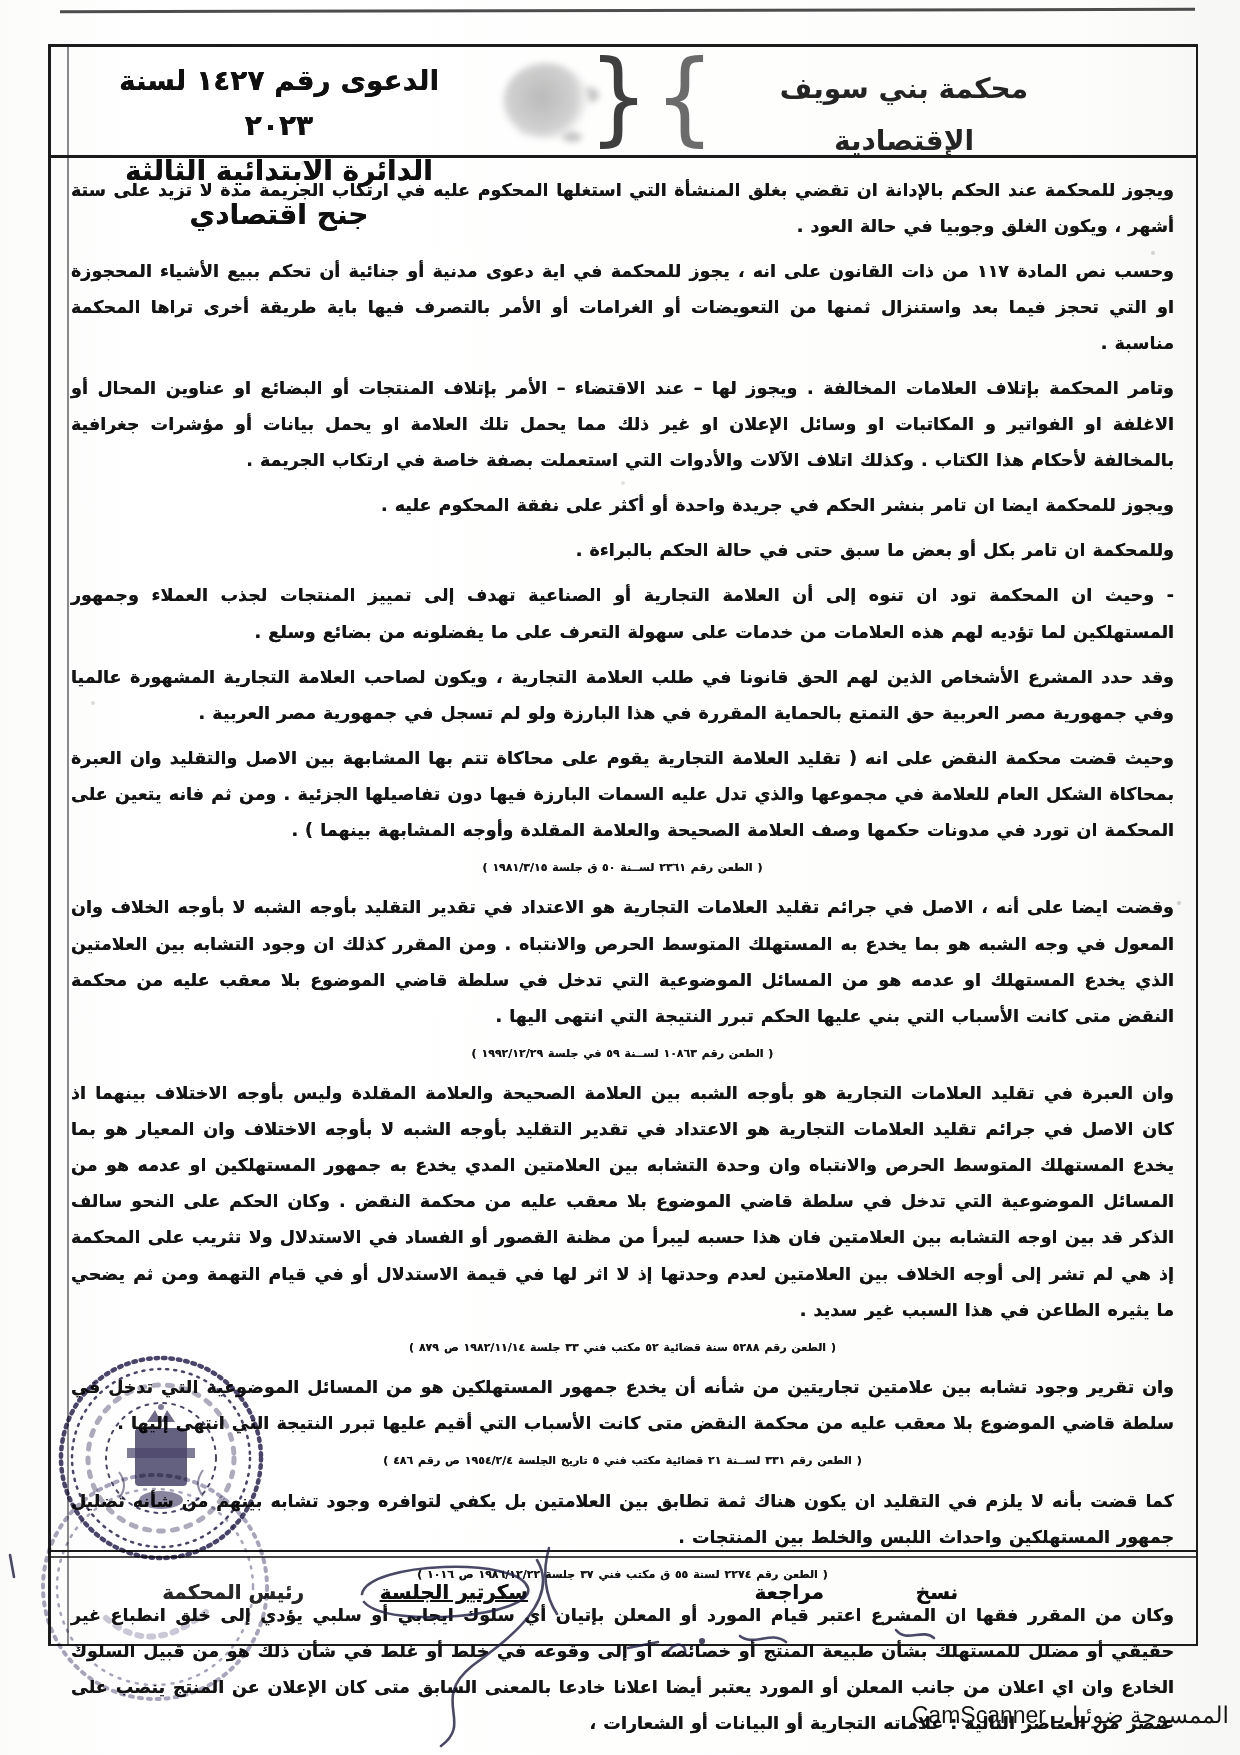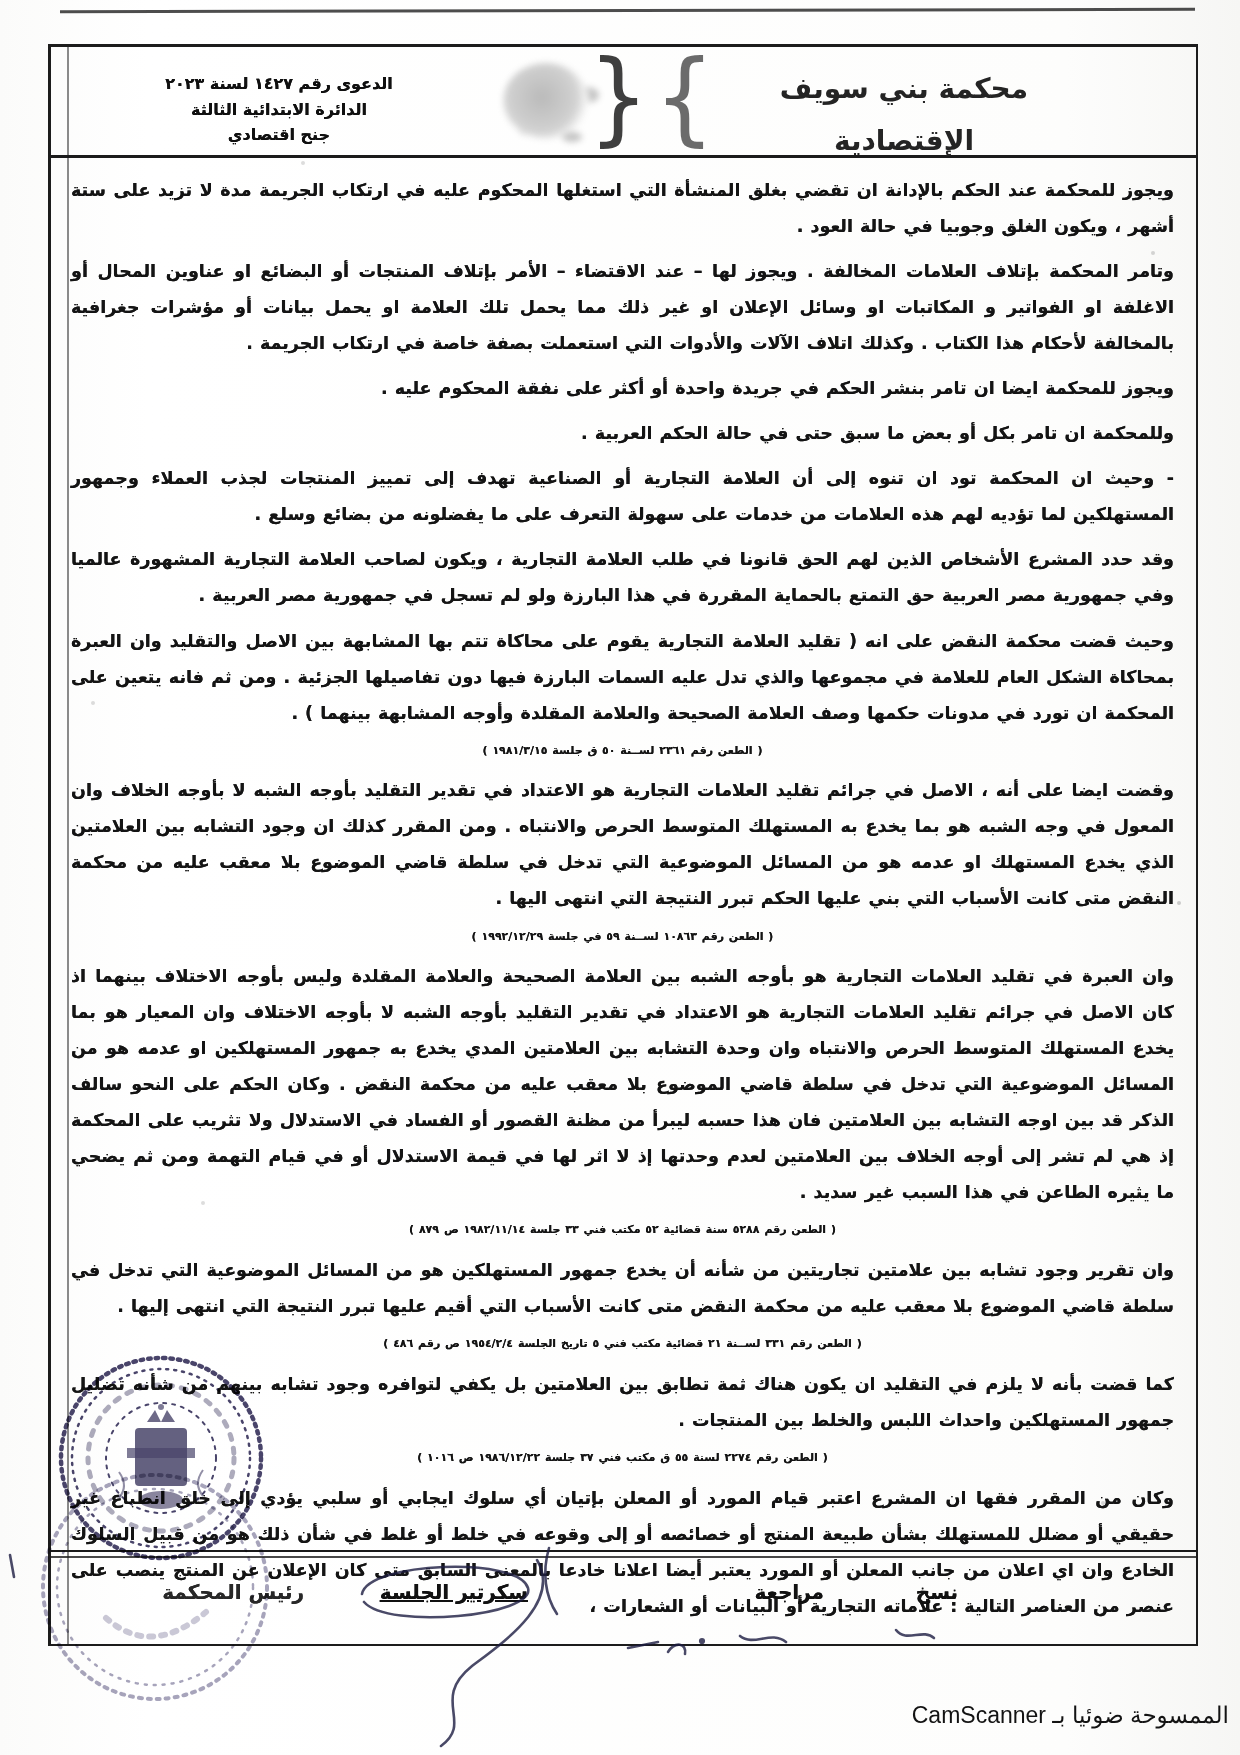--- a/index.html
+++ b/index.html
@@ -31,22 +31,22 @@
     position:relative;height:108px;border-bottom:3px solid #1b1b1b;
   }
   .ministry{
     position:absolute;top:16px;right:112px;width:360px;text-align:center;
     font-weight:700;line-height:1.85;
     filter:blur(.3px);color:#242424;
   }
   .ministry .l1{font-size:19px;letter-spacing:1px;opacity:.8;}
   .ministry .l2{font-size:28px;}
   .casebox{
-    position:absolute;top:24px;left:42px;width:372px;text-align:center;
-    font-weight:700;font-size:16px;line-height:1.6;color:#101010;
+    position:absolute;top:12px;left:42px;width:372px;text-align:center;
+    font-weight:700;font-size:28px;line-height:1.6;color:#101010;
     text-shadow:0 0 .6px #000;
   }
   .brace{
     position:absolute;top:-2px;font-size:96px;font-weight:400;line-height:104px;
     color:#1e1e1e;opacity:.85;transform:scaleY(1.05);
   }
   .brace.open{left:537px;}
   .brace.close{left:603px;opacity:.65;}
   .emblem-smudge{
     position:absolute;left:452px;top:16px;width:86px;height:76px;border-radius:50%;
@@ -120,23 +120,24 @@
 
       <div class="casebox">
         <div>الدعوى رقم ١٤٢٧ لسنة ٢٠٢٣</div>
         <div>الدائرة الابتدائية الثالثة</div>
         <div>جنح اقتصادي</div>
       </div>
     </div>
 
     <div class="doc-body">
         <div class="p-para">ويجوز للمحكمة عند الحكم بالإدانة ان تقضي بغلق المنشأة التي استغلها المحكوم عليه في ارتكاب الجريمة مدة لا تزيد على ستة أشهر ، ويكون الغلق وجوبيا في حالة العود .</div>
+        <div class="p-para">وحسب نص المادة ١١٧ من ذات القانون على انه ، يجوز للمحكمة في اية دعوى مدنية أو جنائية أن تحكم ببيع الأشياء المحجوزة او التي تحجز فيما بعد واستنزال ثمنها من التعويضات أو الغرامات أو الأمر بالتصرف فيها باية طريقة أخرى تراها المحكمة مناسبة .</div>
         <div class="p-para">وتامر المحكمة بإتلاف العلامات المخالفة . ويجوز لها – عند الاقتضاء – الأمر بإتلاف المنتجات أو البضائع او عناوين المحال أو الاغلفة او الفواتير و المكاتبات او وسائل الإعلان او غير ذلك مما يحمل تلك العلامة او يحمل بيانات أو مؤشرات جغرافية بالمخالفة لأحكام هذا الكتاب . وكذلك اتلاف الآلات والأدوات التي استعملت بصفة خاصة في ارتكاب الجريمة .</div>
         <div class="p-para">ويجوز للمحكمة ايضا ان تامر بنشر الحكم في جريدة واحدة أو أكثر على نفقة المحكوم عليه .</div>
-        <div class="p-para">وللمحكمة ان تامر بكل أو بعض ما سبق حتى في حالة الحكم العربية .</div>
+        <div class="p-para">وللمحكمة ان تامر بكل أو بعض ما سبق حتى في حالة الحكم بالبراءة .</div>
         <div class="p-para">- وحيث ان المحكمة تود ان تنوه إلى أن العلامة التجارية أو الصناعية تهدف إلى تمييز المنتجات لجذب العملاء وجمهور المستهلكين لما تؤديه لهم هذه العلامات من خدمات على سهولة التعرف على ما يفضلونه من بضائع وسلع .</div>
         <div class="p-para">وقد حدد المشرع الأشخاص الذين لهم الحق قانونا في طلب العلامة التجارية ، ويكون لصاحب العلامة التجارية المشهورة عالميا وفي جمهورية مصر العربية حق التمتع بالحماية المقررة في هذا البارزة ولو لم تسجل في جمهورية مصر العربية .</div>
         <div class="p-para">وحيث قضت محكمة النقض على انه ( تقليد العلامة التجارية يقوم على محاكاة تتم بها المشابهة بين الاصل والتقليد وان العبرة بمحاكاة الشكل العام للعلامة في مجموعها والذي تدل عليه السمات البارزة فيها دون تفاصيلها الجزئية . ومن ثم فانه يتعين على المحكمة ان تورد في مدونات حكمها وصف العلامة الصحيحة والعلامة المقلدة وأوجه المشابهة بينهما ) .</div>
         <div class="p-cite">( الطعن رقم ٢٣٦١ لســنة ٥٠ ق جلسة ١٩٨١/٣/١٥ )</div>
         <div class="p-para">وقضت ايضا على أنه ، الاصل في جرائم تقليد العلامات التجارية هو الاعتداد في تقدير التقليد بأوجه الشبه لا بأوجه الخلاف وان المعول في وجه الشبه هو بما يخدع به المستهلك المتوسط الحرص والانتباه . ومن المقرر كذلك ان وجود التشابه بين العلامتين الذي يخدع المستهلك او عدمه هو من المسائل الموضوعية التي تدخل في سلطة قاضي الموضوع بلا معقب عليه من محكمة النقض متى كانت الأسباب التي بني عليها الحكم تبرر النتيجة التي انتهى اليها .</div>
         <div class="p-cite">( الطعن رقم ١٠٨٦٣ لســنة ٥٩ في جلسة ١٩٩٢/١٢/٢٩ )</div>
         <div class="p-para">وان العبرة في تقليد العلامات التجارية هو بأوجه الشبه بين العلامة الصحيحة والعلامة المقلدة وليس بأوجه الاختلاف بينهما اذ كان الاصل في جرائم تقليد العلامات التجارية هو الاعتداد في تقدير التقليد بأوجه الشبه لا بأوجه الاختلاف وان المعيار هو بما يخدع المستهلك المتوسط الحرص والانتباه وان وحدة التشابه بين العلامتين المدي يخدع به جمهور المستهلكين او عدمه هو من المسائل الموضوعية التي تدخل في سلطة قاضي الموضوع بلا معقب عليه من محكمة النقض . وكان الحكم على النحو سالف الذكر قد بين اوجه التشابه بين العلامتين فان هذا حسبه ليبرأ من مظنة القصور أو الفساد في الاستدلال ولا تثريب على المحكمة إذ هي لم تشر إلى أوجه الخلاف بين العلامتين لعدم وحدتها إذ لا اثر لها في قيمة الاستدلال أو في قيام التهمة ومن ثم يضحي ما يثيره الطاعن في هذا السبب غير سديد .</div>
         <div class="p-cite">( الطعن رقم ٥٢٨٨ سنة قضائية ٥٢ مكتب فني ٣٣ جلسة ١٩٨٢/١١/١٤ ص ٨٧٩ )</div>
         <div class="p-para">وان تقرير وجود تشابه بين علامتين تجاريتين من شأنه أن يخدع جمهور المستهلكين هو من المسائل الموضوعية التي تدخل في سلطة قاضي الموضوع بلا معقب عليه من محكمة النقض متى كانت الأسباب التي أقيم عليها تبرر النتيجة التي انتهى إليها .</div>
         <div class="p-cite">( الطعن رقم ٣٣١ لســنة ٢١ قضائية مكتب فني ٥ تاريخ الجلسة ١٩٥٤/٢/٤ ص رقم ٤٨٦ )</div>

